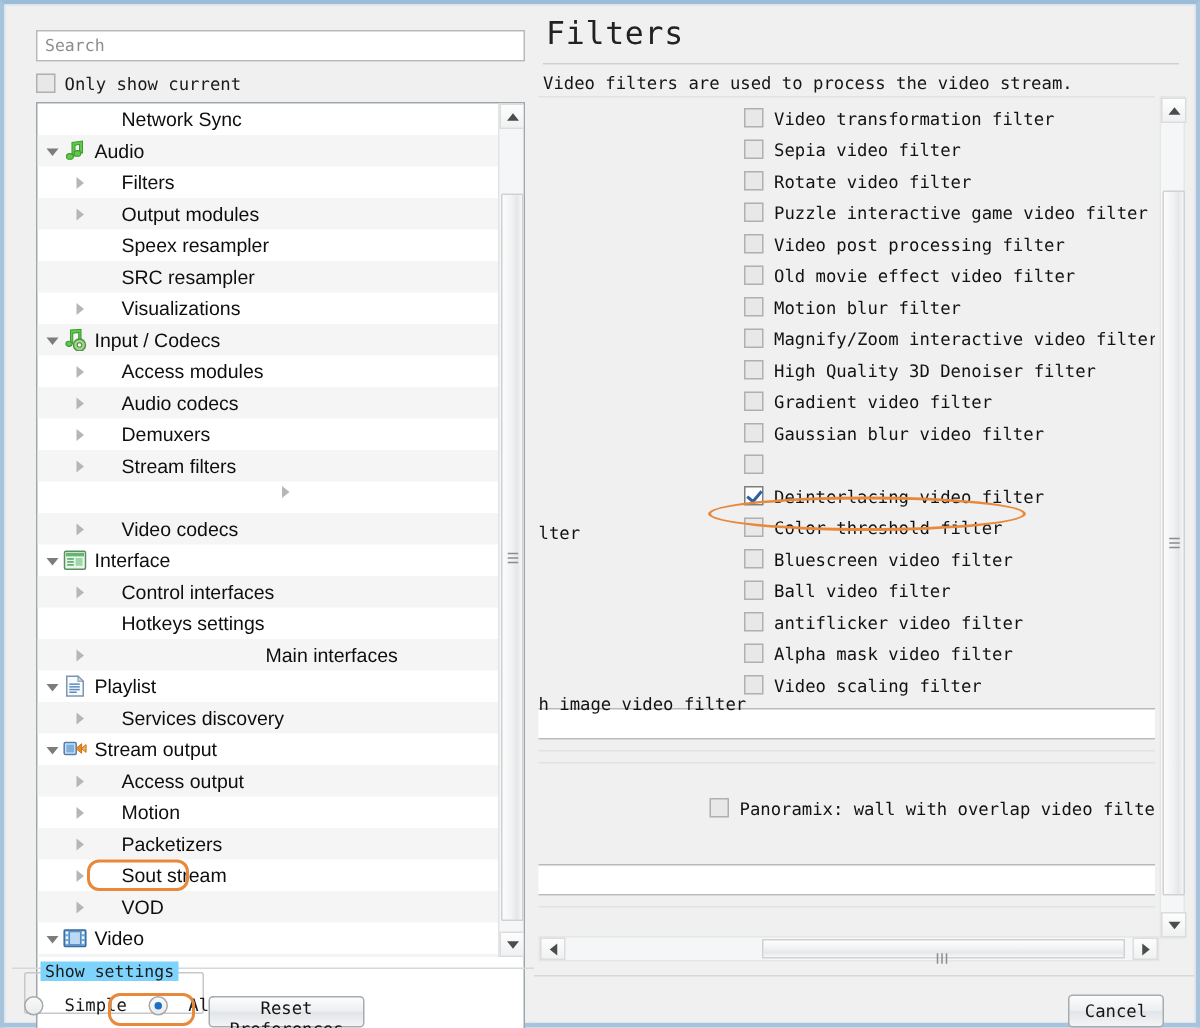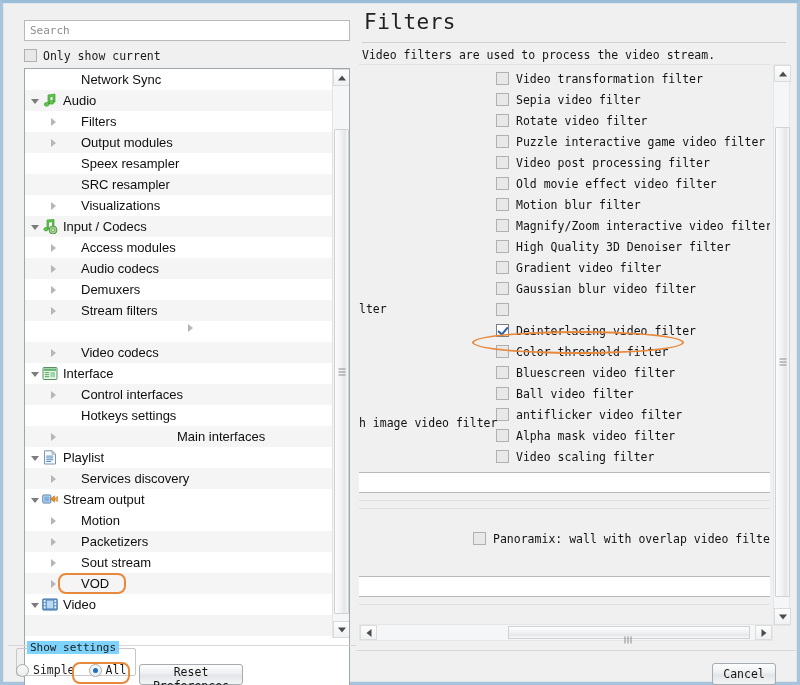--- a/index.html
+++ b/index.html
@@ -210,21 +210,21 @@
     border: 1px solid #a8a8a8;
     background: linear-gradient(#f9f9f9, #e9ecee);
     position: relative; flex: 0 0 auto;
   }
   .rb.checked::after {
     content: "";
     position: absolute; left: 3px; top: 3px;
     width: 5px; height: 5px; border-radius: 50%;
     background: #1d6fc4;
   }
-  .radio-item { display: flex; align-items: center; gap: 4px; }
+  .radio-item { display: flex; align-items: center; gap: 14px; }
 
   .btn {
     font-family: "DejaVu Sans Mono", monospace;
     font-size: 11.5px;
     color: #151515;
     background: linear-gradient(#fdfdfd, #eceef0 48%, #e2e5e8 52%, #f3f4f5);
     border: 1px solid #a6acb2;
     border-radius: 3px;
     padding: 0;
     cursor: default;
@@ -302,20 +302,21 @@
   }
   .frow .cb { margin-right: 7px; }
   
   .ghost {
     position: absolute;
     left: 0;
     font-family: "DejaVu Sans Mono", monospace;
     font-size: 11.5px;
     color: #121212;
     white-space: nowrap;
+    margin-top: 46px;
   }
   .ftext { line-height: 14px; }
 
   .fline-input {
     margin: 5px 6px 4px 6px;
     height: 21px;
     background: #ffffff;
     border: 1px solid #b9b9b9;
   }
   .fgap { height: 7px; }
@@ -511,20 +512,25 @@
           </div>
           <div class="tree-row" style="padding-left: 4px;">
             <span class="twisty open"></span>
             <span class="tree-icon"><svg width="16" height="15" viewBox="0 0 16 15">
                 <rect x="0.8" y="3" width="8" height="8" rx="0.8" fill="#cfe2f5" stroke="#4f7fae" stroke-width="1"></rect>
                 <rect x="2.2" y="4.4" width="5.2" height="5.2" fill="#7fb0dd"></rect>
                 <path d="M8.6 7 L12.4 3.8 L12.4 10.2 Z" fill="#ef8a22" stroke="#c46a10" stroke-width="0.6"></path>
                 <path d="M12.2 7 L15.4 4.4 L15.4 9.6 Z" fill="#f9ab4e" stroke="#c46a10" stroke-width="0.6"></path>
               </svg></span>
             <span class="tree-label">Stream output</span>
+          </div>
+          <div class="tree-row alt" style="padding-left: 22px;">
+            <span class="twisty closed"></span>
+            <span class="tree-icon"></span>
+            <span class="tree-label">Access output</span>
           </div>
           <div class="tree-row" style="padding-left: 22px;">
             <span class="twisty closed"></span>
             <span class="tree-icon"></span>
             <span class="tree-label">Motion</span>
           </div>
           <div class="tree-row alt" style="padding-left: 22px;">
             <span class="twisty closed"></span>
             <span class="tree-icon"></span>
             <span class="tree-label">Packetizers</span>

